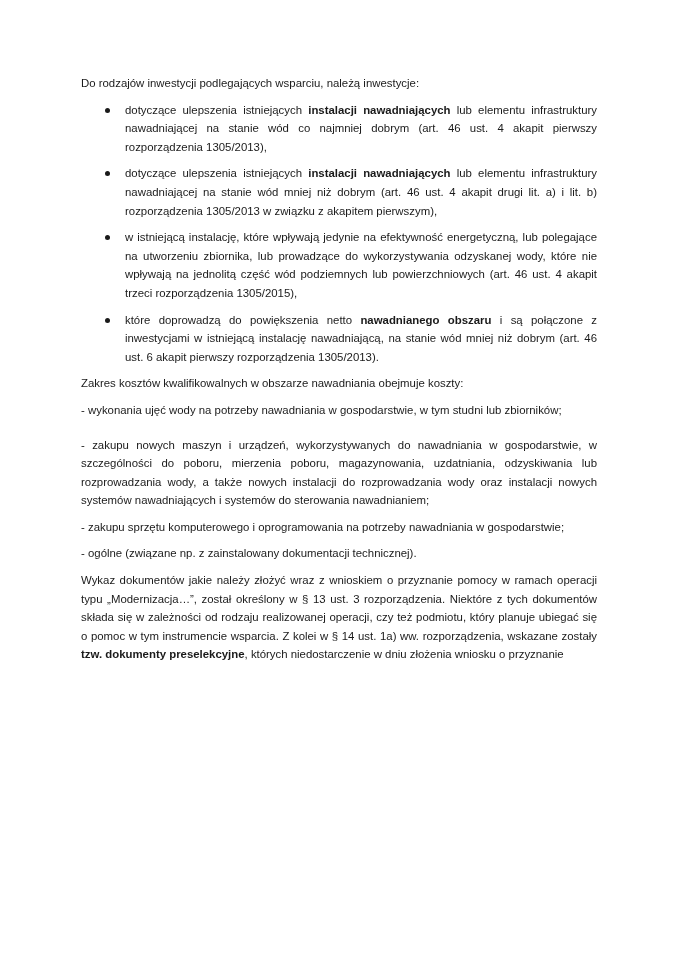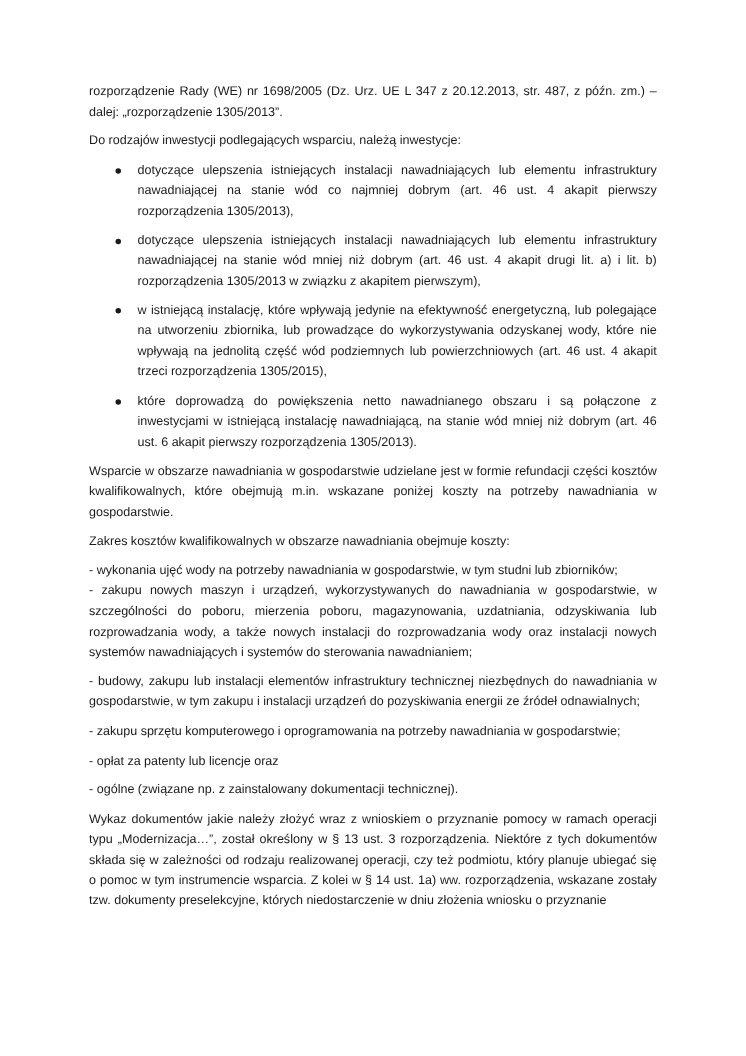--- a/index.html
+++ b/index.html
@@ -4,35 +4,34 @@
 <style>
   html, body { margin: 0; padding: 0; background: #ffffff; }
   body { width: 678px; height: 960px; position: relative; overflow: hidden; }
   .page {
     position: absolute; left: 81px; top: 74px; width: 516px;
     font-family: "Liberation Sans", sans-serif;
     font-size: 11.4px; line-height: 18.6px; color: #1a1a1a;
     text-align: justify;
   }
   p { margin: 0 0 8px 0; }
-  p.tight { margin-bottom: 0; }
+  p.tight { margin-bottom: 16px; }
   ul.bullets { list-style: none; margin: 0 0 8px 0; padding: 0; }
   ul.bullets li { position: relative; padding-left: 44px; margin-bottom: 8px; }
   ul.bullets li .dot {
     position: absolute; left: 24px; top: 7px; width: 5px; height: 5px;
     border-radius: 50%; background: #1a1a1a;
   }
-  b { font-weight: normal; }
+  b { font-weight: bold; }
 </style>
 </head>
 <body>
 
 <div class="page">
 
-  <p>rozporządzenie Rady (WE) nr 1698/2005 (Dz. Urz. UE L 347 z 20.12.2013, str. 487, z późn. zm.) – dalej: „rozporządzenie 1305/2013”.</p>
 
   <p>Do rodzajów inwestycji podlegających wsparciu, należą inwestycje:</p>
 
   <ul class="bullets">
     <li>
       <span class="dot"></span>
       <span>dotyczące ulepszenia istniejących </span><b>instalacji nawadniających</b><span> lub elementu infrastruktury nawadniającej na stanie wód co najmniej dobrym (art. 46 ust. 4 akapit pierwszy rozporządzenia 1305/2013),</span>
     </li>
     <li>
       <span class="dot"></span>
@@ -41,31 +40,26 @@
     <li>
       <span class="dot"></span>
       <span>w istniejącą instalację, które wpływają jedynie na efektywność energetyczną, lub polegające na utworzeniu zbiornika, lub prowadzące do wykorzystywania odzyskanej wody, które nie wpływają na jednolitą część wód podziemnych lub powierzchniowych (art. 46 ust. 4 akapit trzeci rozporządzenia 1305/2015),</span>
     </li>
     <li>
       <span class="dot"></span>
       <span>które doprowadzą do powiększenia netto </span><b>nawadnianego obszaru</b><span> i są połączone z inwestycjami w istniejącą instalację nawadniającą, na stanie wód mniej niż dobrym (art. 46 ust. 6 akapit pierwszy rozporządzenia 1305/2013).</span>
     </li>
   </ul>
 
-  <p>
-    <span>Wsparcie w obszarze nawadniania w gospodarstwie udzielane jest w formie refundacji części kosztów kwalifikowalnych, które obejmują m.in. wskazane poniżej koszty na potrzeby </span><b>nawadniania w gospodarstwie</b><span>.</span>
-  </p>
 
   <p>Zakres kosztów kwalifikowalnych w obszarze nawadniania obejmuje koszty:</p>
 
   <p class="tight">- wykonania ujęć wody na potrzeby nawadniania w gospodarstwie, w tym studni lub zbiorników;</p>
   <p>- zakupu nowych maszyn i urządzeń, wykorzystywanych do nawadniania w gospodarstwie, w szczególności do poboru, mierzenia poboru, magazynowania, uzdatniania, odzyskiwania lub rozprowadzania wody, a także nowych instalacji do rozprowadzania wody oraz instalacji nowych systemów nawadniających i systemów do sterowania nawadnianiem;</p>
-  <p>- budowy, zakupu lub instalacji elementów infrastruktury technicznej niezbędnych do nawadniania w gospodarstwie, w tym zakupu i instalacji urządzeń do pozyskiwania energii ze źródeł odnawialnych;</p>
   <p>- zakupu sprzętu komputerowego i oprogramowania na potrzeby nawadniania w gospodarstwie;</p>
-  <p>- opłat za patenty lub licencje oraz</p>
   <p>- ogólne (związane np. z zainstalowany dokumentacji technicznej).</p>
 
 
   <p>
     <span>Wykaz dokumentów jakie należy złożyć wraz z wnioskiem o przyznanie pomocy w ramach operacji typu „Modernizacja…”, został określony w § 13 ust. 3 rozporządzenia. Niektóre z tych dokumentów składa się w zależności od rodzaju realizowanej operacji, czy też podmiotu, który planuje ubiegać się o pomoc w tym instrumencie wsparcia. Z kolei w § 14 ust. 1a) ww. rozporządzenia, wskazane zostały </span><b>tzw. dokumenty preselekcyjne</b><span>, których niedostarczenie w dniu złożenia wniosku o przyznanie</span>
   </p>
 
 </div>
 
 </body></html>

